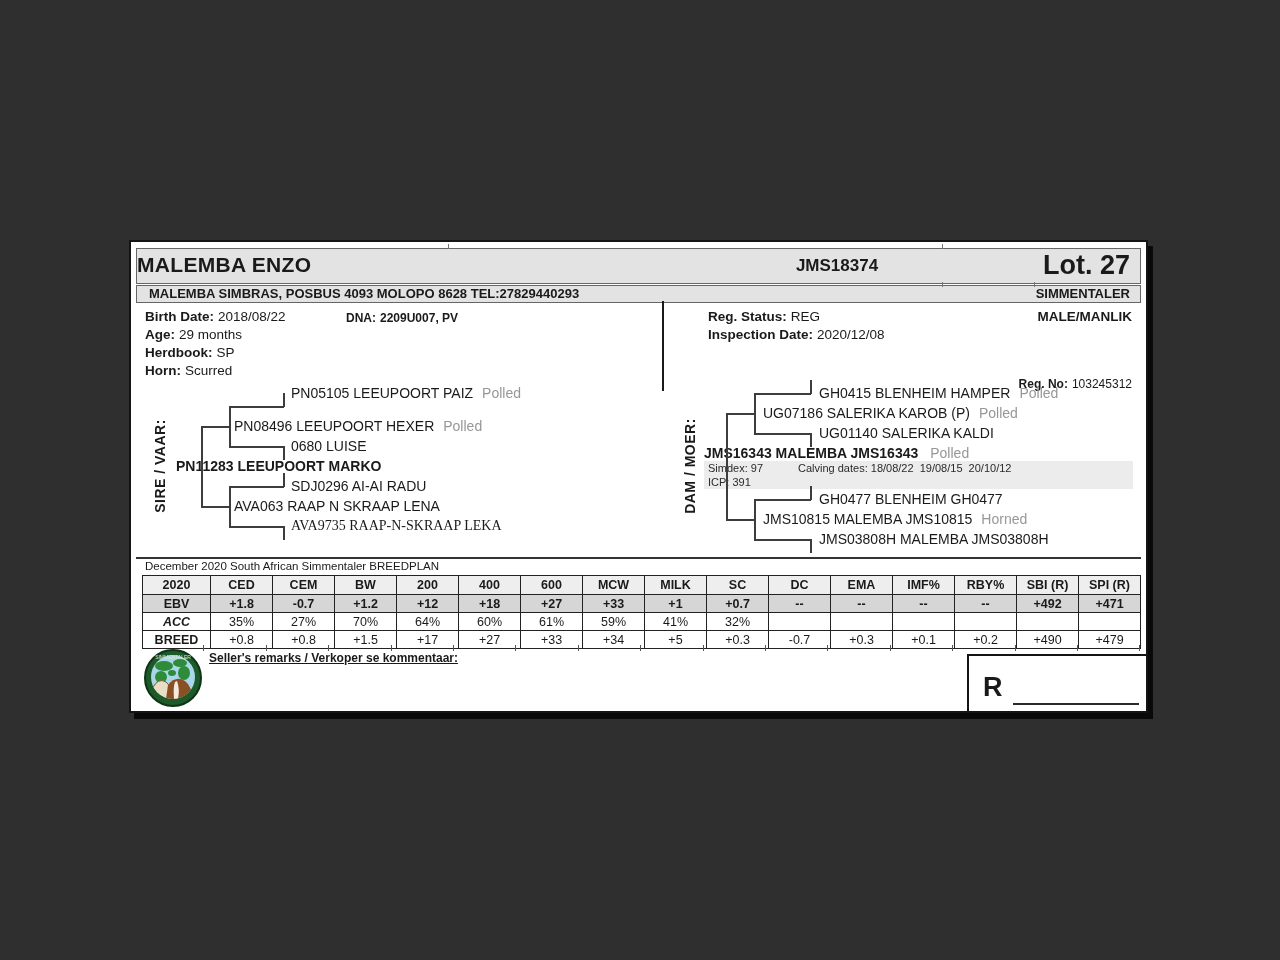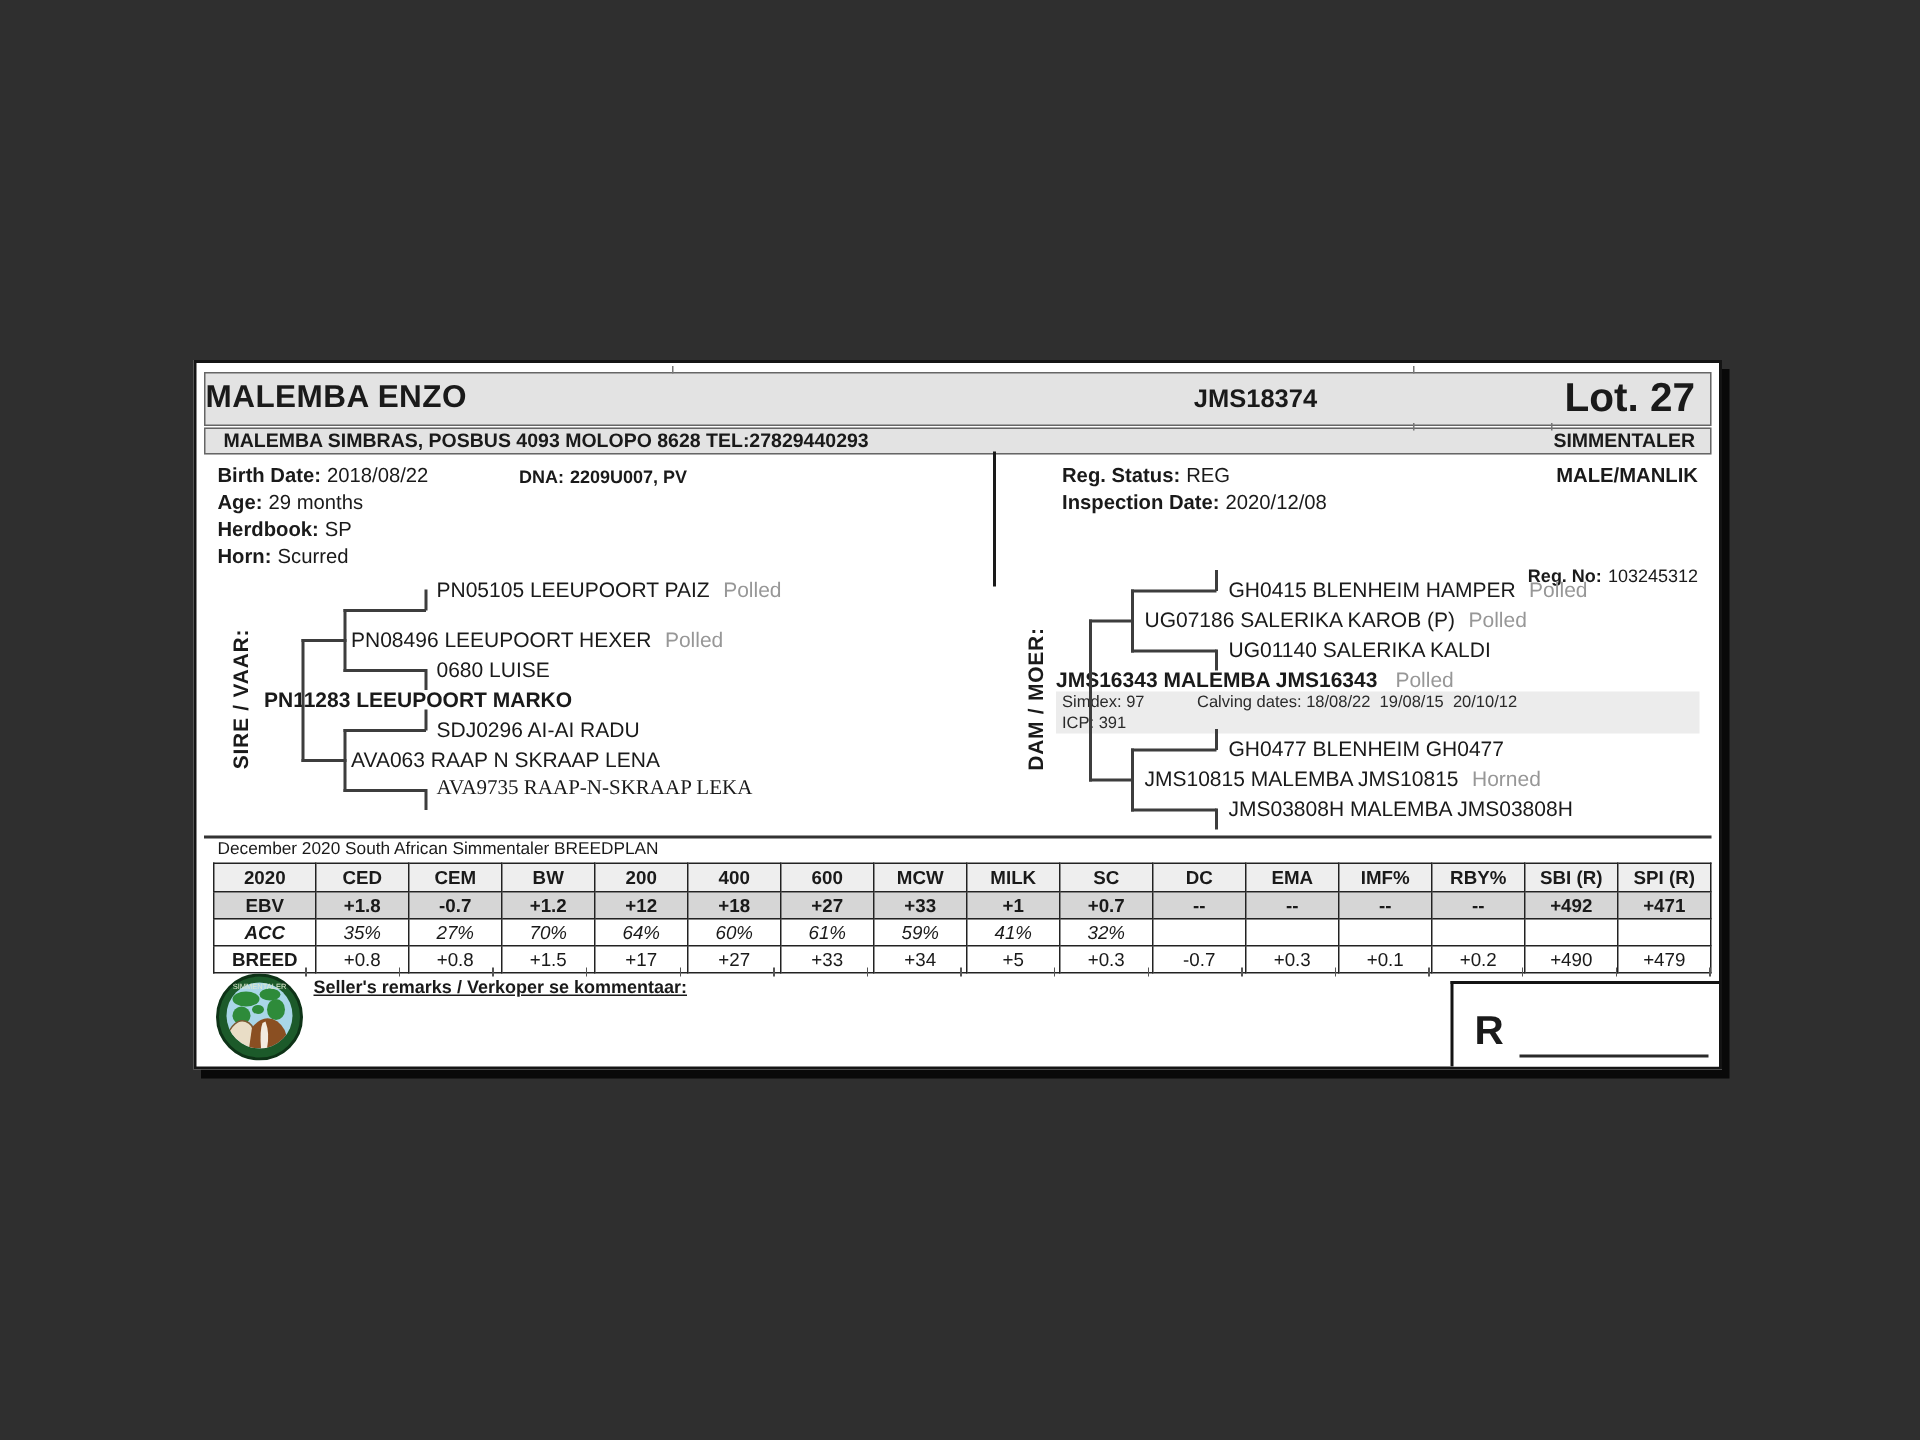--- a/index.html
+++ b/index.html
@@ -38,21 +38,21 @@
   .divider{position:absolute;left:5px;right:5px;top:315px;height:1.5px;background:#333;}
   .bp-title{position:absolute;left:14px;top:318px;font-size:11.5px;}
   .bp-contact{position:absolute;right:12px;top:318px;font-size:11.5px;font-style:italic;}
   table.bp{position:absolute;left:11px;top:333px;width:999px;border-collapse:collapse;table-layout:fixed;}
   table.bp th,table.bp td{border:1px solid #222;text-align:center;font-size:12.5px;padding:0;height:17px;}
   table.bp thead th{background:#eeeeee;font-weight:bold;height:18px;}
   table.bp col.c0{width:68px;}
   tr.row-ebv{background:#d6d6d6;}
   tr.row-ebv th,tr.row-ebv td{font-weight:bold;}
   tr.row-acc th{font-weight:bold;font-style:italic;}
-  tr.row-acc td{font-style:italic;margin-top:31px;}
+  tr.row-acc td{margin-top:31px;}
   tr.row-breed th{font-weight:bold;}
   .tickstrip{position:absolute;left:11px;top:403px;width:999px;height:6px;
     background:repeating-linear-gradient(90deg,transparent 0 61.4px,#555 61.4px 62.4px);}
   .tick{position:absolute;width:1px;height:5px;background:#777;}
   
   .remarks{position:absolute;left:78px;top:409px;font-size:12px;font-weight:bold;text-decoration:underline;}
   .logo{position:absolute;left:13px;top:407px;width:58px;height:58px;}
   .rbox{position:absolute;left:836px;top:412px;right:0;bottom:0;background:#fff;
     border-top:2px solid #141414;border-left:2px solid #141414;}
   .rchar{position:absolute;left:14px;top:16px;font-size:27px;font-weight:bold;}

